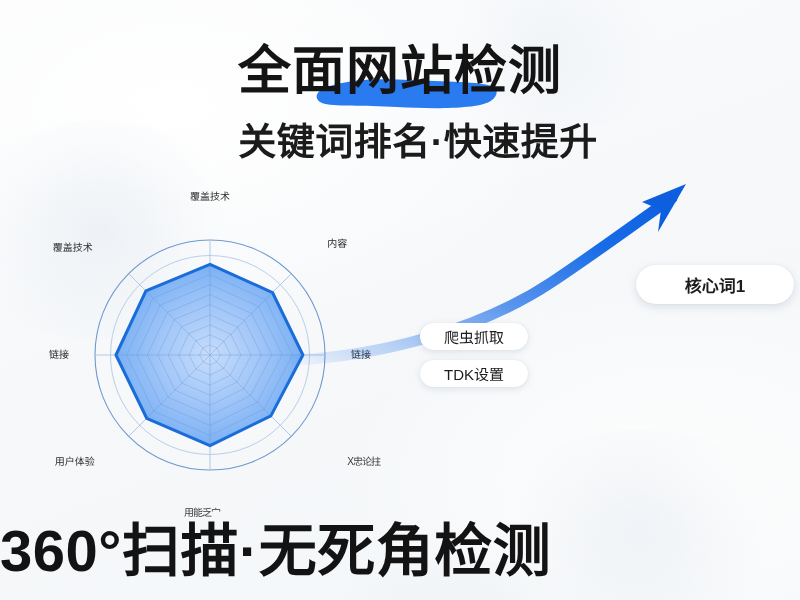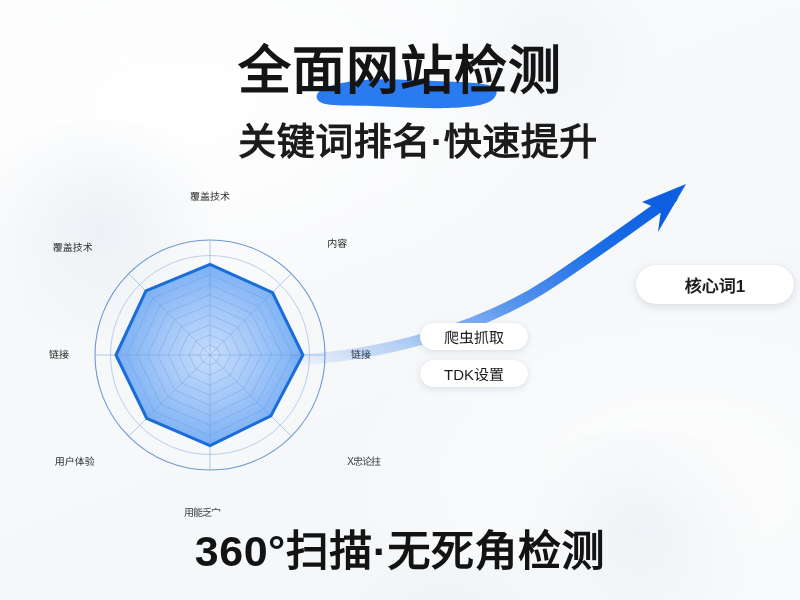--- a/index.html
+++ b/index.html
@@ -76,22 +76,22 @@
     color: #1b1b1b;
     letter-spacing: 0.5px;
     white-space: nowrap;
     padding-left: 36px;
   }
 
   .footline {
     position: absolute;
     left: 0; right: 0;
     top: 524px;
-    text-align: center;
-    font-size: 43px;
+    text-align: left;
+    font-size: 58px;
     line-height: 54px;
     font-weight: bold;
     color: #131313;
     letter-spacing: 0.5px;
     white-space: nowrap;
   }
 
   
   #radar-area {
     position: absolute;

